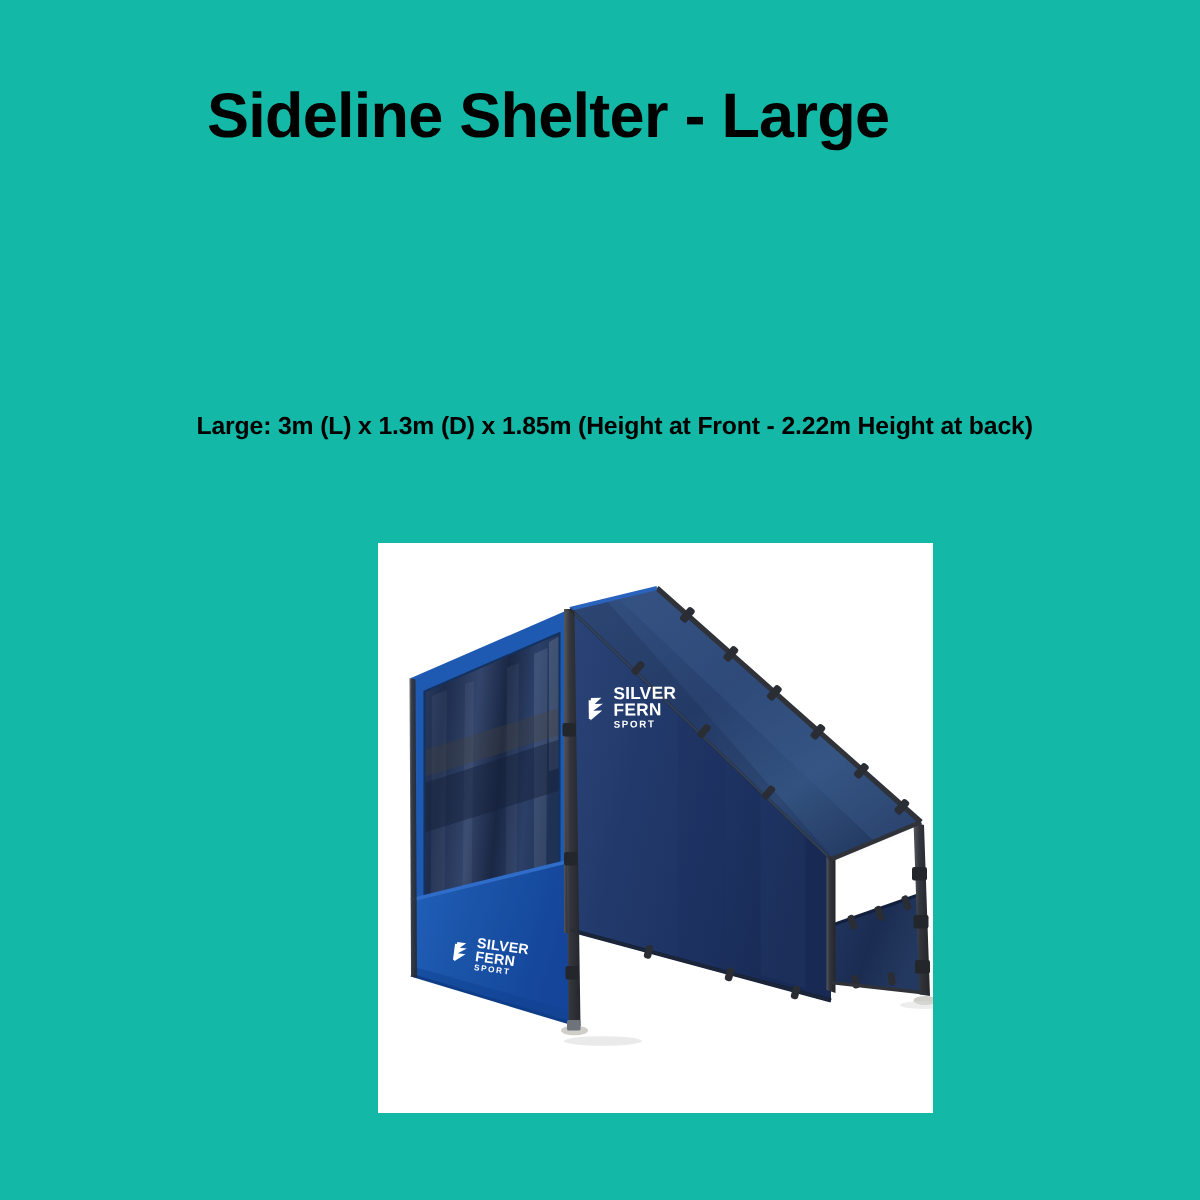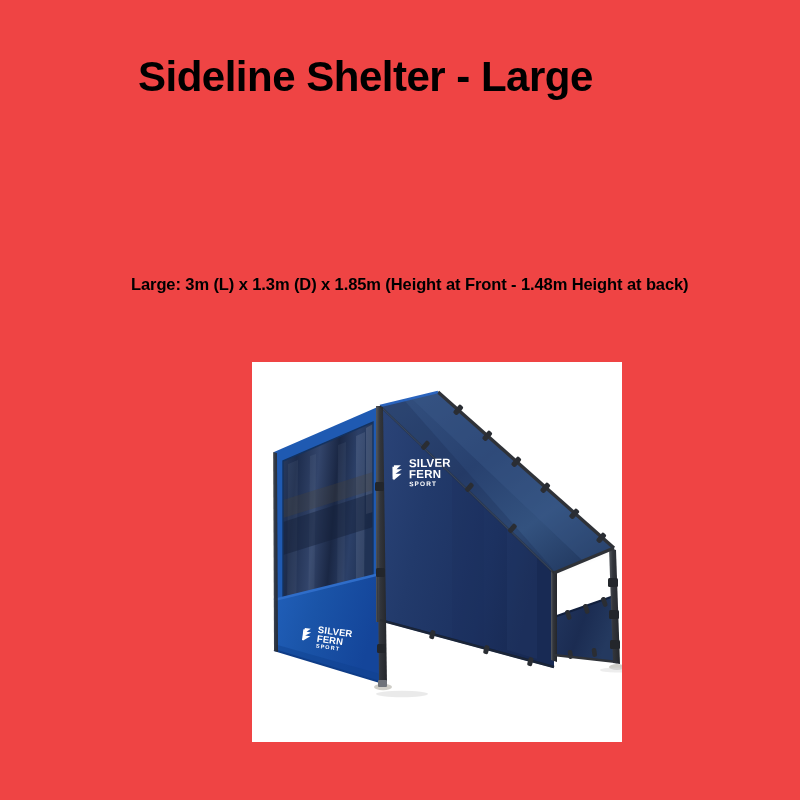--- a/index.html
+++ b/index.html
@@ -6,21 +6,21 @@
   html, body {
     margin: 0; padding: 0;
     width: 800px; height: 800px;
     background: #ffffff;
     font-family: "Liberation Sans", sans-serif;
     overflow: hidden;
   }
   .page {
     position: relative;
     width: 800px; height: 800px;
-    background: #ef4444;
+    background: #14b8a6;
   }
 
   
   .product-title {
     position: absolute;
     left: 138px; top: 27px;
     width: 620px;
     font-size: 42px;
     font-weight: bold;
     color: #000000;
@@ -92,21 +92,21 @@
   .logo-skirt .sf-words .l3 { font-size: 5.5px; margin-top: 0.5px; }
 </style>
 </head>
 <body>
 
 <div class="page">
 
   <h1 class="product-title">Sideline Shelter - Large</h1>
 
 
-  <p class="product-dimensions">Large:  3m (L) x 1.3m (D) x 1.85m (Height at Front - 1.48m Height at back)</p>
+  <p class="product-dimensions">Large:  3m (L) x 1.3m (D) x 1.85m (Height at Front - 2.22m Height at back)</p>
 
   <div class="product-photo">
     <svg viewBox="0 0 370 380" xmlns="http://www.w3.org/2000/svg">
       <defs>
 
         <linearGradient id="gBack" x1="0" y1="0" x2="1" y2="0.35">
           <stop offset="0%" stop-color="#2b4478"></stop>
           <stop offset="35%" stop-color="#223a6b"></stop>
           <stop offset="75%" stop-color="#1c3160"></stop>
           <stop offset="100%" stop-color="#182a54"></stop>

